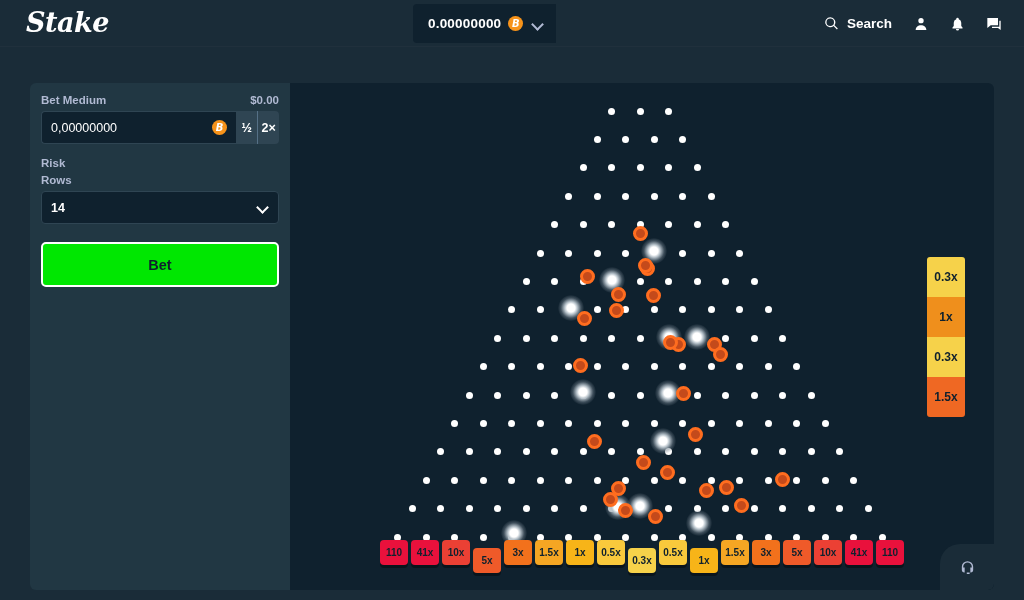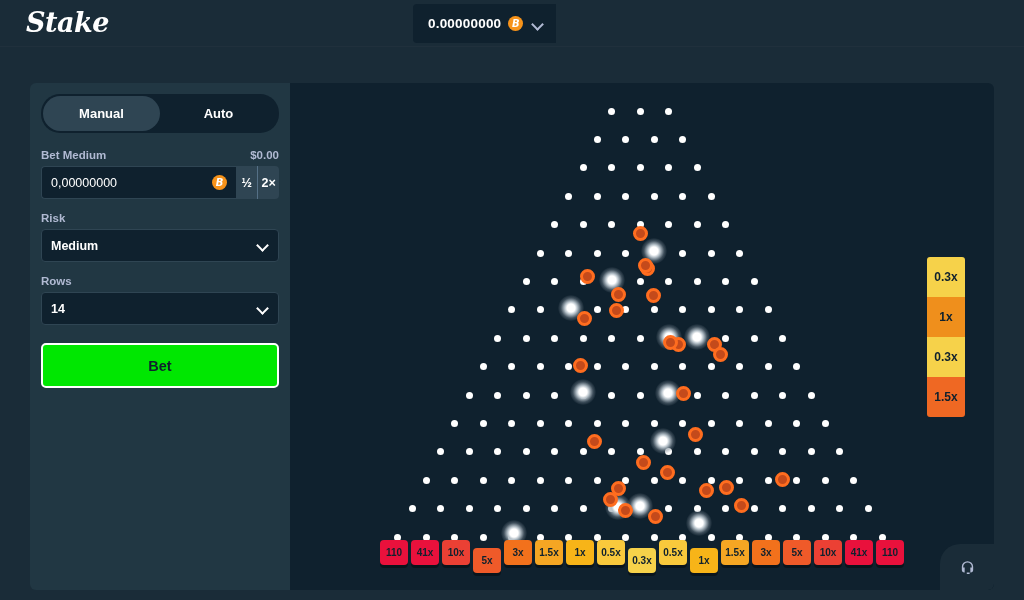--- a/index.html
+++ b/index.html
@@ -187,49 +187,60 @@
   <div class="logo">Stake</div>
 
   <div class="wallet-group">
     <div class="balance-box">
       <span class="balance-val">0.00000000</span>
       <span class="btc-coin">B</span>
       <span class="chev"></span>
     </div>
   </div>
 
+  <div class="hdr-right">
+    <div class="search-wrap">
+      <svg class="ico" width="15" height="15" viewBox="0 0 24 24">
+        <path d="M10 2a8 8 0 105.3 14l5.4 5.4 1.4-1.4-5.4-5.4A8 8 0 0010 2zm0 2a6 6 0 110 12 6 6 0 010-12z"></path>
+      </svg>
+      <span class="search-label">Search</span>
+    </div>
+    <svg class="ico" width="16" height="16" viewBox="0 0 24 24">
+      <circle cx="12" cy="7" r="4"></circle>
+        <path d="M4 21c0-4.4 3.6-7 8-7s8 2.6 8 7z"></path>
+    </svg>
+    <svg class="ico" width="15" height="16" viewBox="0 0 24 24">
+      <path d="M12 2a2 2 0 012 2v.5A6 6 0 0118 10v5l2 2.5V19H4v-1.5L6 15v-5a6 6 0 014-5.5V4a2 2 0 012-2zM9.5 20h5a2.5 2.5 0 01-5 0z"></path>
+    </svg>
+    <svg class="ico" width="16" height="16" viewBox="0 0 24 24">
+      <path d="M2 3h16v11H7l-5 4V3z"></path>
+        <path d="M20 7h2v14l-4-3h-9v-2h11V7z"></path>
+    </svg>
+  </div>
 </div>
 
 <div class="sidebar">
-  <div class="toggle">
-    <div class="on">Manual</div>
-    <div>Auto</div>
-  </div>
 
   <div class="lbl-row">
     <span class="lbl">Bet Medium</span>
     <span class="lbl-right">$0.00</span>
   </div>
   <div class="amt-row">
     <div class="amt-input">
       <input value="0,00000000" style="">
       <span class="btc-coin">B</span>
     </div>
     <div class="amt-btns">
       <button>½</button>
       <button>2×</button>
     </div>
   </div>
 
   <div class="lbl-row">
     <span class="lbl">Risk</span>
-  </div>
-  <div class="sel-wrap">
-    <div class="sel">Medium</div>
-    <span class="sel-chev"></span>
   </div>
 
   <div class="lbl-row">
     <span class="lbl">Rows</span>
   </div>
   <div class="sel-wrap">
     <div class="sel">14</div>
     <span class="sel-chev"></span>
   </div>
 

